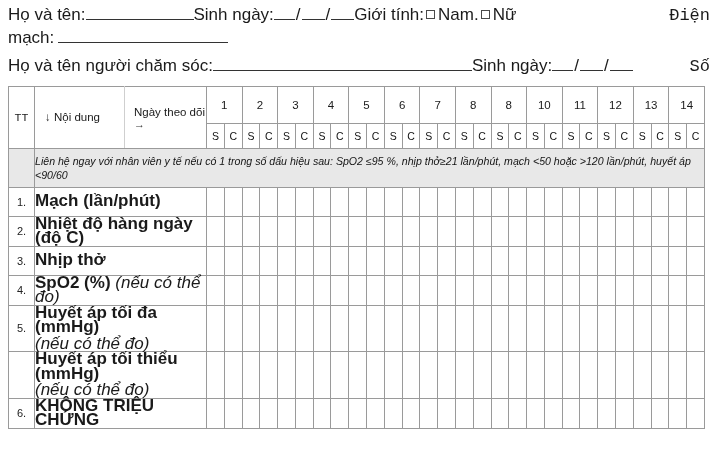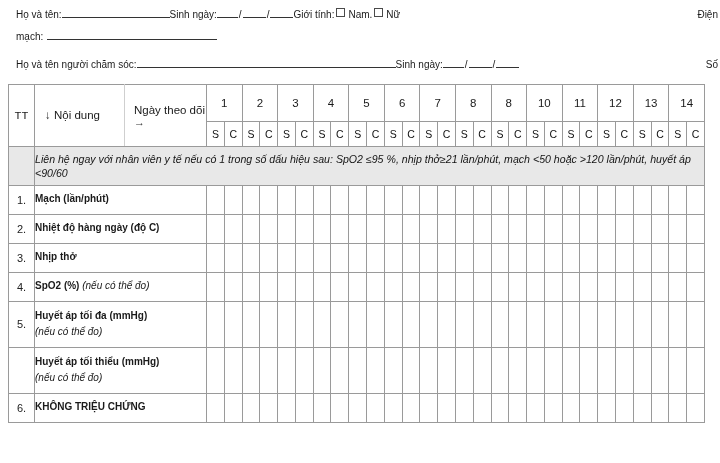--- a/index.html
+++ b/index.html
@@ -12,40 +12,40 @@
     width: 720px;
     height: 463px;
     overflow: hidden;
     font-family: "Liberation Sans", "DejaVu Sans", sans-serif;
     color: #1a1a1a;
     -webkit-font-smoothing: antialiased;
   }
 
   
   .form-header {
-    padding: 4px 10px 0 16px;
-    font-size: 10px;
+    padding: 4px 10px 0 8px;
+    font-size: 17px;
     line-height: 21.5px;
   }
   .form-line {
     display: block;
     width: 702px;
     white-space: nowrap;
   }
   .form-para {
     margin-bottom: 7px;
   }
   .fl-row {
     display: flex;
     align-items: baseline;
     width: 702px;
   }
   .fl-main { flex: 0 0 auto; }
   .fl-spacer { flex: 1 1 auto; }
-  .fl-end { flex: 0 0 auto; }
+  .fl-end { flex: 0 0 auto; font-family: Liberation Mono, monospace; }
 
   .lbl { white-space: pre; }
 
   
   .blank {
     display: inline-block;
     border-bottom: 1.3px solid #333;
     height: 13px;
     vertical-align: baseline;
     margin: 0;
@@ -152,21 +152,21 @@
 
   .data-row td { height: 28px; }
   .data-row .cell-tt {
     text-align: center;
     font-size: 11px;
     color: #222;
   }
   .lbl-cell {
     text-align: left;
     padding: 2px 4px 2px 8px;
-    font-size: 10px;
+    font-size: 17px;
     line-height: 14.5px;
   }
   .lbl-cell .b { font-weight: bold; }
   .lbl-cell .i { font-style: italic; }
   .lbl-cell .sub {
     display: block;
     font-style: italic;
     font-weight: normal;
     margin-top: 2px;
   }

